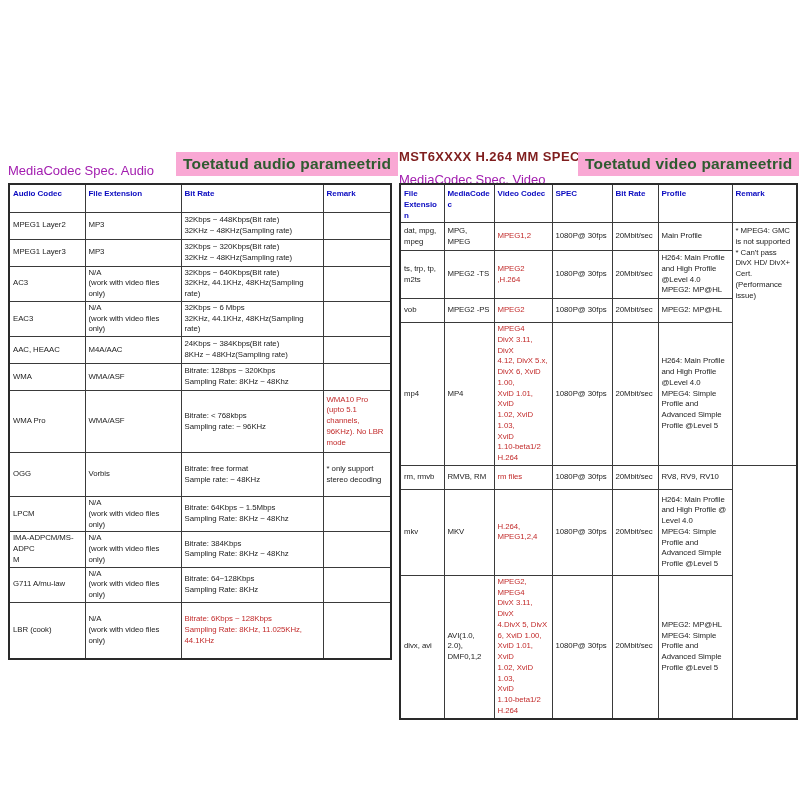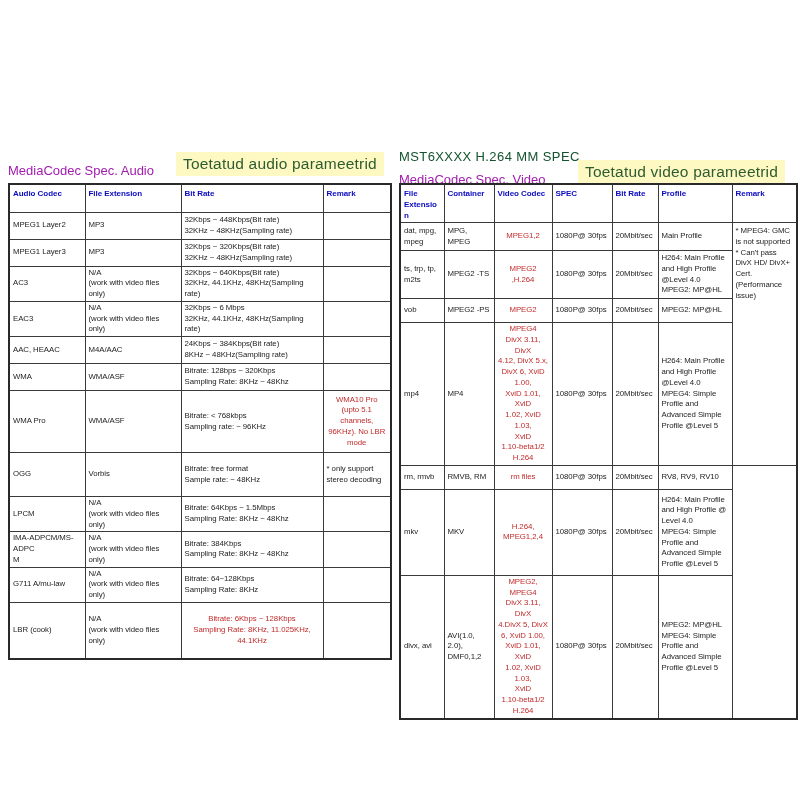--- a/index.html
+++ b/index.html
@@ -1,39 +1,39 @@
 <!DOCTYPE html>
 <html><head>
 <meta charset="utf-8">
 <style>
   html,body{margin:0;padding:0;background:#fff;}
   #page{position:relative;width:800px;height:800px;background:#fff;overflow:hidden;
         font-family:"Liberation Sans",sans-serif;color:#1c1c1c;}
   .sec-title{position:absolute;font-size:13px;color:#a21caf;}
-  .sec-title.bold{font-weight:normal;color:#14532d;letter-spacing:.4px;}
-  .badge{position:absolute;background:#fef9c3;color:#2e5b30;font-weight:400;
+  .sec-title.bold{font-weight:bold;color:#7f1d1d;letter-spacing:.4px;}
+  .badge{position:absolute;background:#f9a8d4;color:#2e5b30;font-weight:700;
          font-size:15.5px;padding:3px 7px;letter-spacing:.2px;}
   table{border-collapse:collapse;table-layout:fixed;position:absolute;background:#fff;
         font-size:7.8px;line-height:1.38;letter-spacing:-0.05px;}
   table{border:2px solid #2a2a2a;}
   th,td{border:1px solid #3a3a3a;padding:1px 3px;vertical-align:middle;
         white-space:pre-line;overflow:hidden;word-wrap:break-word;}
   th{color:#0a0ac0;font-size:8px;text-align:left;vertical-align:top;padding-top:3px;}
-  td.red{color:#c22b2b;text-align:center;}
+  td.red{color:#c22b2b;}
   td.top{vertical-align:top;padding-top:3px;}
   #audio-table{left:8px;top:183px;width:382px;border-radius:9px;}
   #video-table{left:399px;top:183px;width:397px;}
   .ha{height:28px}.h24{height:24px}.h27{height:27px}.h28{height:28px}
   .h33{height:44px}.h48{height:48px}.h57{height:57px}.h62{height:62px}
   .h86{height:86px}.h118{height:118px}
   #audio-title{left:8px;top:163px;}
   #video-spec-title{left:399px;top:149px;}
   #video-title{left:399px;top:172px;}
   #audio-badge{left:176px;top:152px;}
-  #video-badge{left:578px;top:152px;margin-top:8px;}
+  #video-badge{left:578px;top:152px;}
 </style>
 </head>
 <body>
 
 <div id="page">
 
   <div id="audio-title" class="sec-title">MediaCodec Spec. Audio</div>
   <div id="audio-badge" class="badge">Toetatud audio parameetrid</div>
 
   <div id="video-spec-title" class="sec-title bold">MST6XXXX  H.264  MM  SPEC</div>
@@ -161,21 +161,21 @@
         <col style="width:58px">
         <col style="width:60px">
         <col style="width:46px">
         <col style="width:74px">
         <col style="width:65px">
       </colgroup>
     <tbody>
         <tr class="ha">
       <th>File
 Extension</th>
-      <th>Container</th>
+      <th>MediaCodec</th>
       <th>Video Codec</th>
       <th>SPEC</th>
       <th>Bit Rate</th>
       <th>Profile</th>
       <th>Remark</th>
     </tr>
     <tr class="h28">
       <td>dat, mpg,
 mpeg</td>
       <td>MPG, MPEG</td>

